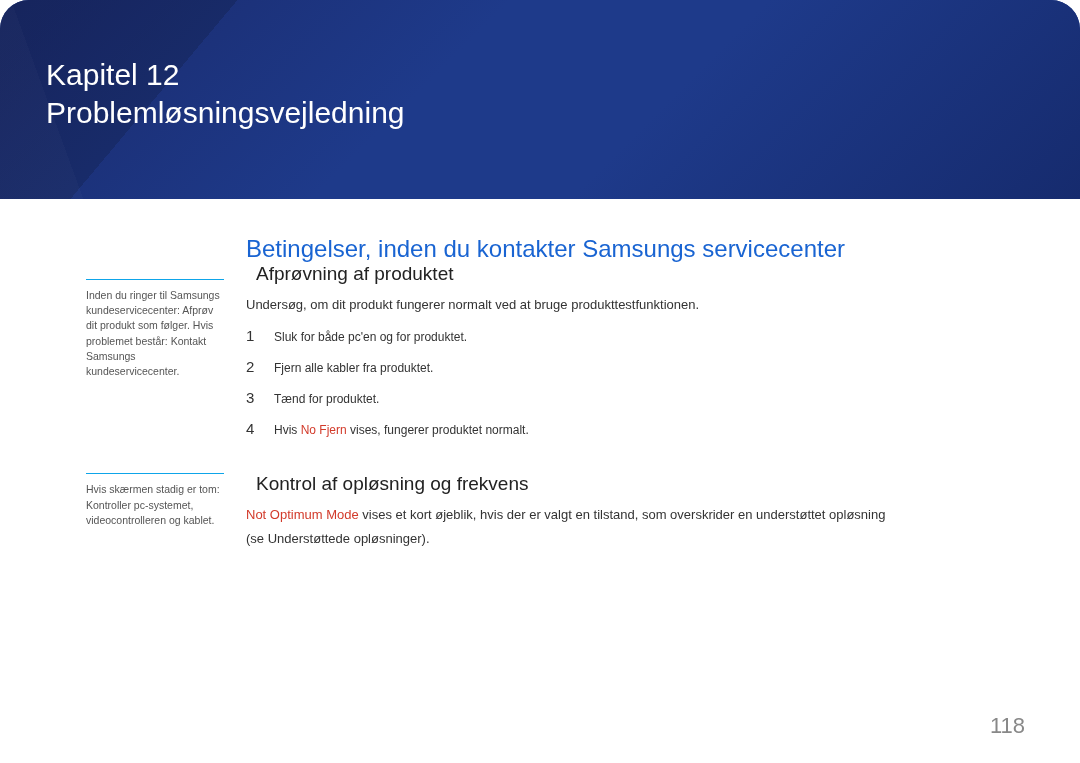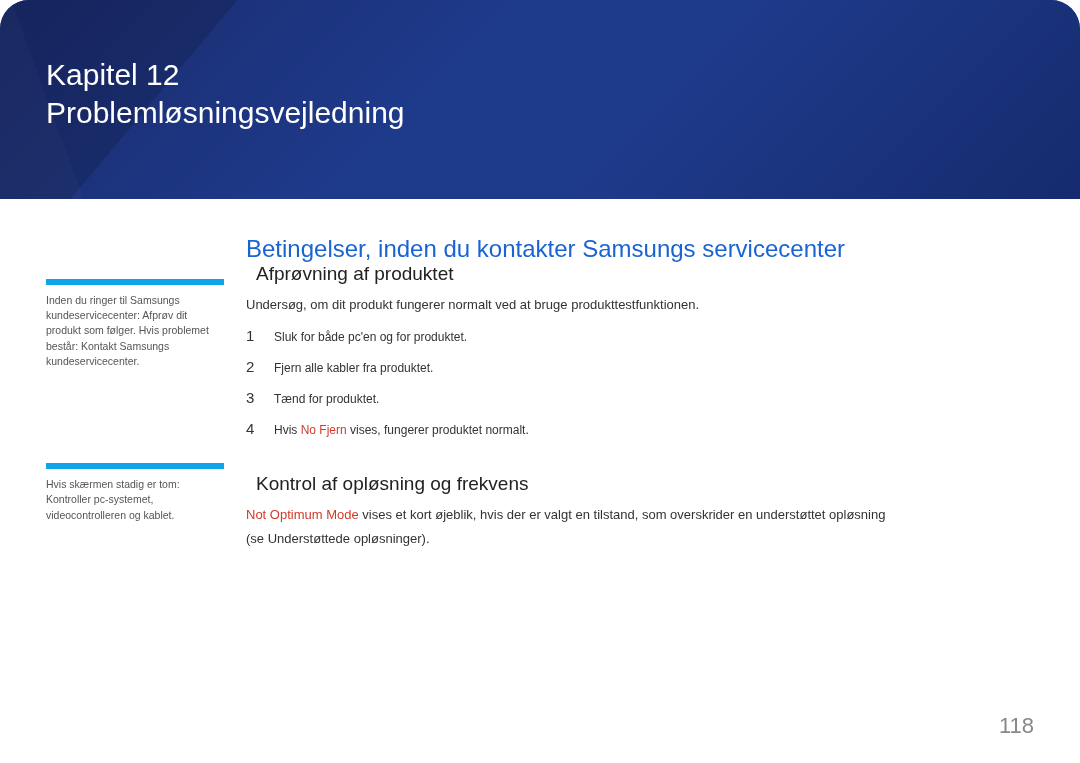--- a/index.html
+++ b/index.html
@@ -50,25 +50,26 @@
   .columns {
     display: flex;
     gap: 22px;
   }
   .sidecol {
     width: 178px;
     flex-shrink: 0;
     padding-top: 44px;
   }
   .sidenote {
-    border-top: 6px solid #0ea5e9;
+    border-top: 1px solid #0ea5e9;
     padding: 8px 0 0 0;
     font-size: 10.5px;
     line-height: 1.45;
     color: #555;
+    margin-left: 40px;
   }
   .sidenote + .sidenote { margin-top: 94px; }
   .maincol {
     flex: 1;
     min-width: 0;
   }
   .section-title {
     color: #1a5fb4;
     color: #1964d2;
     font-size: 24px;
@@ -104,21 +105,21 @@
     flex-shrink: 0;
   }
   .step-text {
     font-size: 12px;
     color: #333;
   }
   .highlight-red { color: #d23a2a; }
   .spacer-v { height: 22px; }
   .page-number {
     position: absolute;
-    right: 46px;
+    right: 55px;
     bottom: 24px;
     font-size: 22px;
     color: #888;
   }
 </style>
 </head>
 <body>
 
 <div class="page">
 

